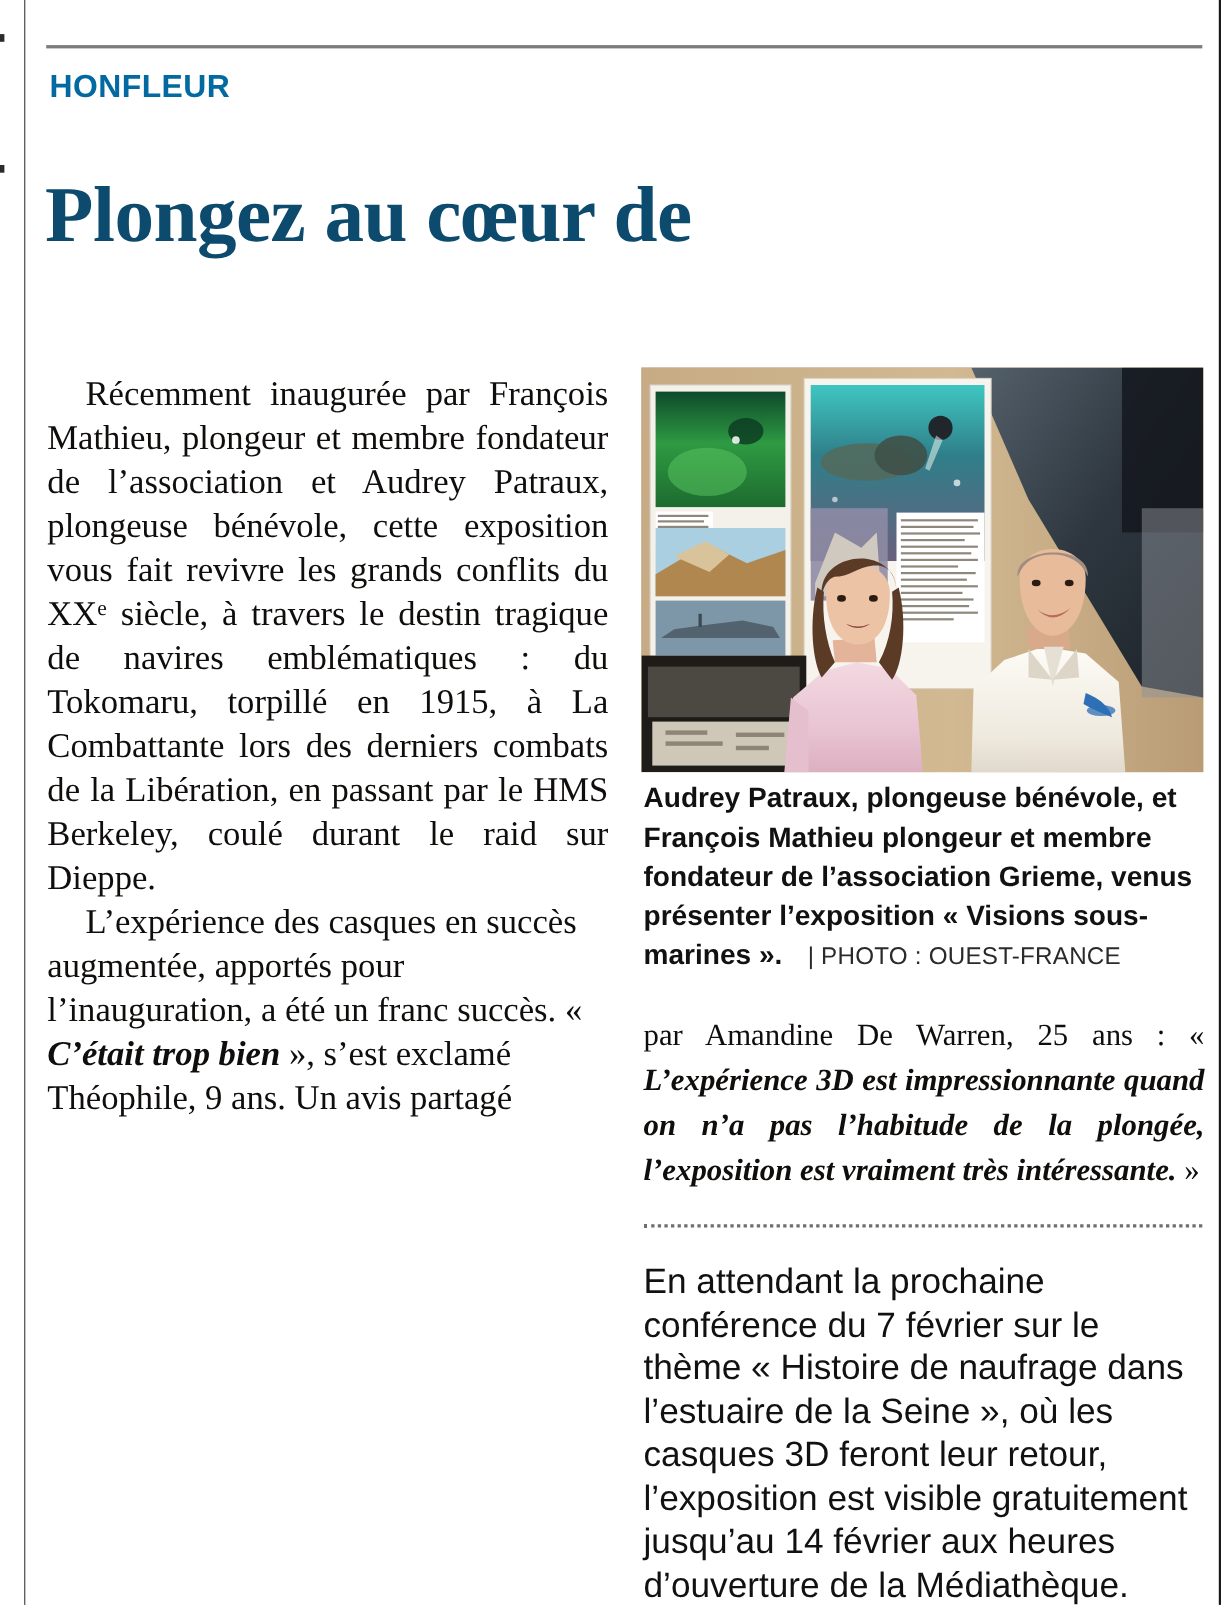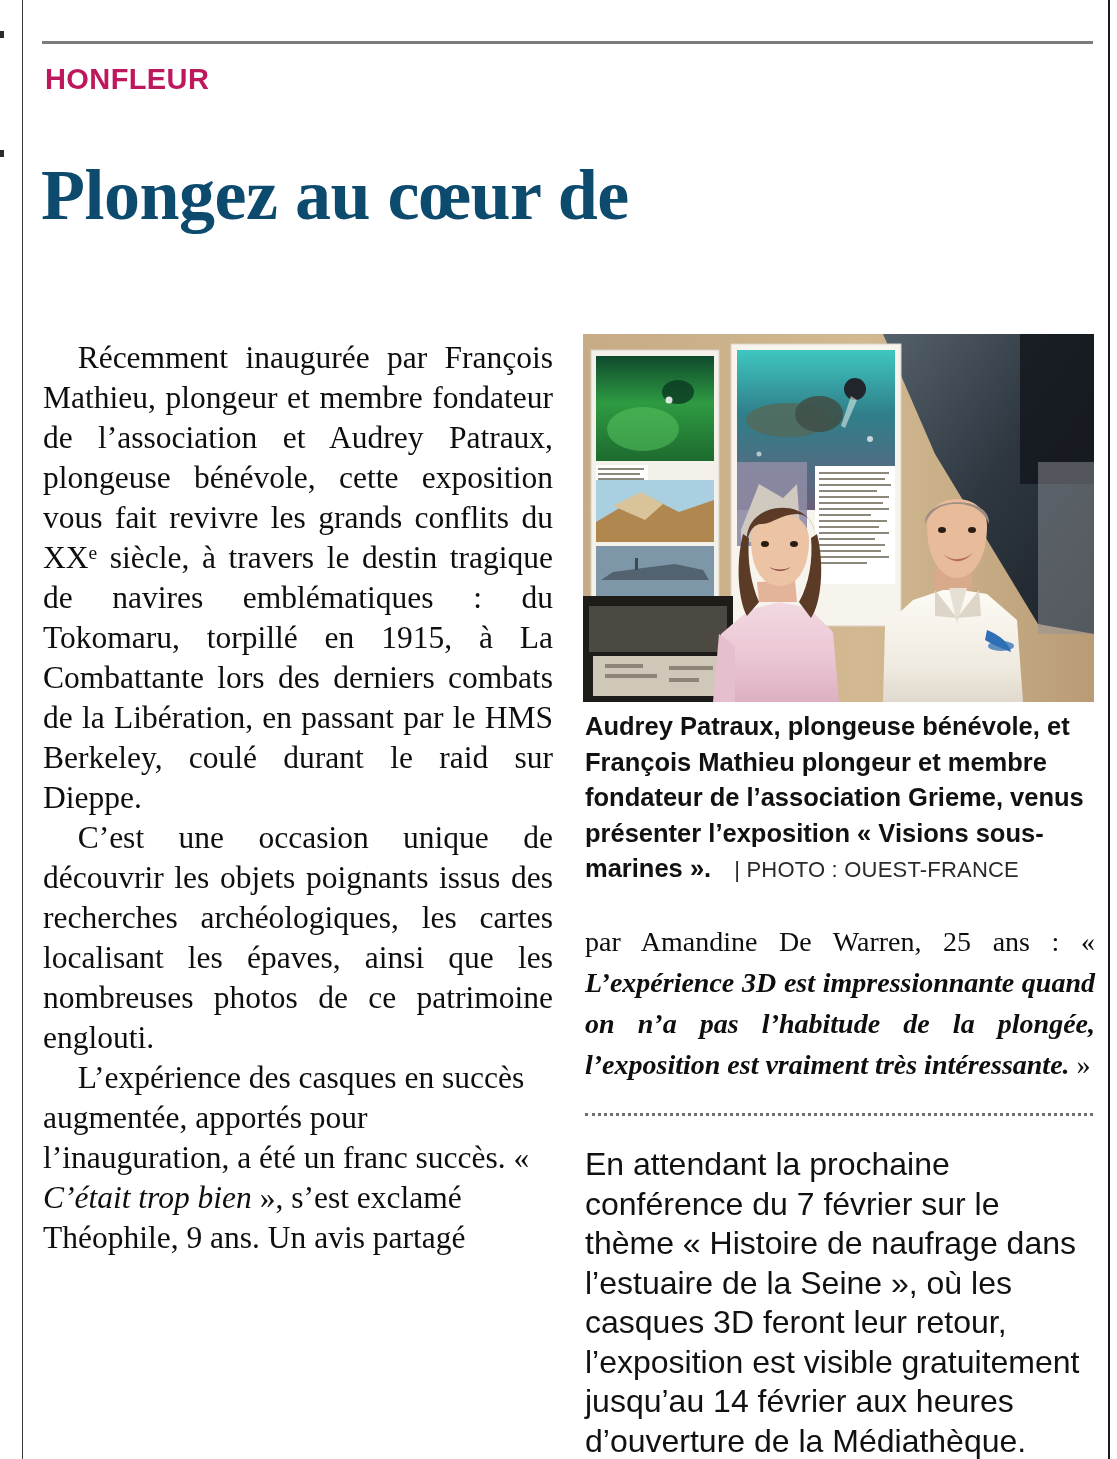--- a/index.html
+++ b/index.html
@@ -47,21 +47,21 @@
   }
 
   
   .kicker {
     position: absolute;
     left: 45px; top: 63px;
     font-family: "Liberation Sans", sans-serif;
     font-weight: bold;
     font-size: 29px;
     letter-spacing: 0.4px;
-    color: #be185d;
+    color: #0369a1;
   }
 
   
   .headline {
     position: absolute;
     left: 41px; top: 104px;
     width: 1040px;
     font-family: "Liberation Serif", serif;
     font-weight: bold;
     font-size: 72px;
@@ -89,21 +89,21 @@
   }
   .body-serif p.indent { text-indent: 1.1em; }
   .body-serif p.last { text-align: left; }
 
   sup.ordinal {
     font-size: 0.62em;
     vertical-align: 0.48em;
     line-height: 0;
   }
 
-  .bi { font-weight: normal; font-style: italic; }
+  .bi { font-weight: bold; font-style: italic; }
 
   
   .photo-frame {
     position: absolute;
     left: 583px; top: 334px;
     width: 511px; height: 368px;
     overflow: hidden;
     background: #bda886;
   }
   .photo-svg { display: block; width: 511px; height: 368px; }
@@ -181,21 +181,20 @@
 <div class="kicker">HONFLEUR</div>
 
 <h1 class="headline">
   <span>Plongez au cœur de</span><br>
 </h1>
 
 <div class="col-left body-serif">
 
   <p class="indent"><span>Récemment inaugurée par François Mathieu, plongeur et membre fondateur de l’association et Audrey Patraux, plongeuse bénévole, cette exposition vous fait revivre les grands conflits du XX</span><sup class="ordinal">e</sup><span> siècle, à travers le destin tragique de navires emblématiques : du Tokomaru, torpillé en 1915, à La Combattante lors des derniers combats de la Libération, en passant par le HMS Berkeley, coulé durant le raid sur Dieppe.</span></p>
 
-  <p class="indent">C’est une occasion unique de découvrir les objets poignants issus des recherches archéologiques, les cartes localisant les épaves, ainsi que les nombreuses photos de ce patrimoine englouti.</p>
 
   <p class="indent last"><span>L’expérience des casques en succès augmentée, apportés pour l’inauguration, a été un franc succès. « </span><span class="bi">C’était trop bien</span><span> », s’est exclamé Théophile, 9 ans. Un avis partagé</span></p>
 </div>
 
 <div class="photo-frame">
   <svg class="photo-svg" viewBox="0 0 511 368" preserveAspectRatio="none">
     <defs>
       <linearGradient id="gGreen" x1="0" y1="0" x2="0" y2="1">
         <stop offset="0%" stop-color="#0e4a2c"></stop>
         <stop offset="45%" stop-color="#2e9a42"></stop>

